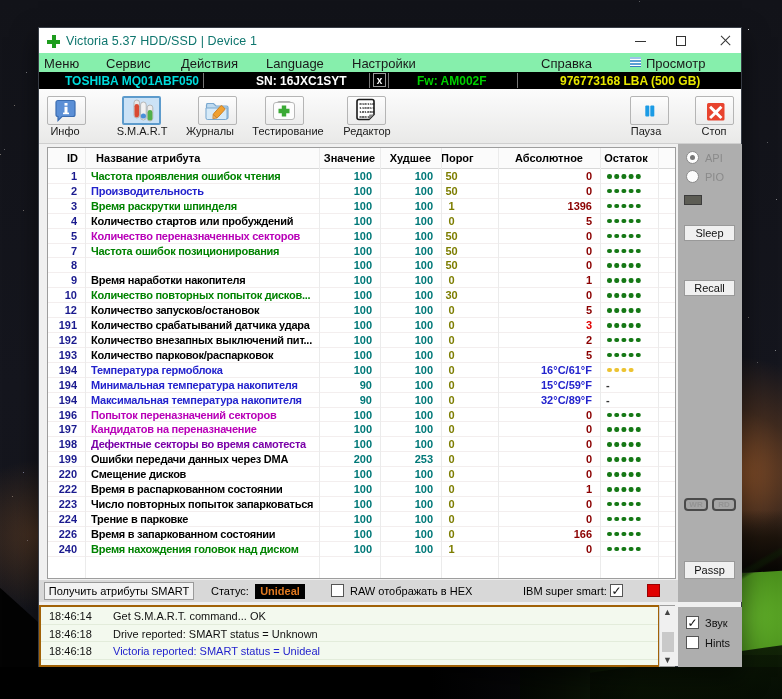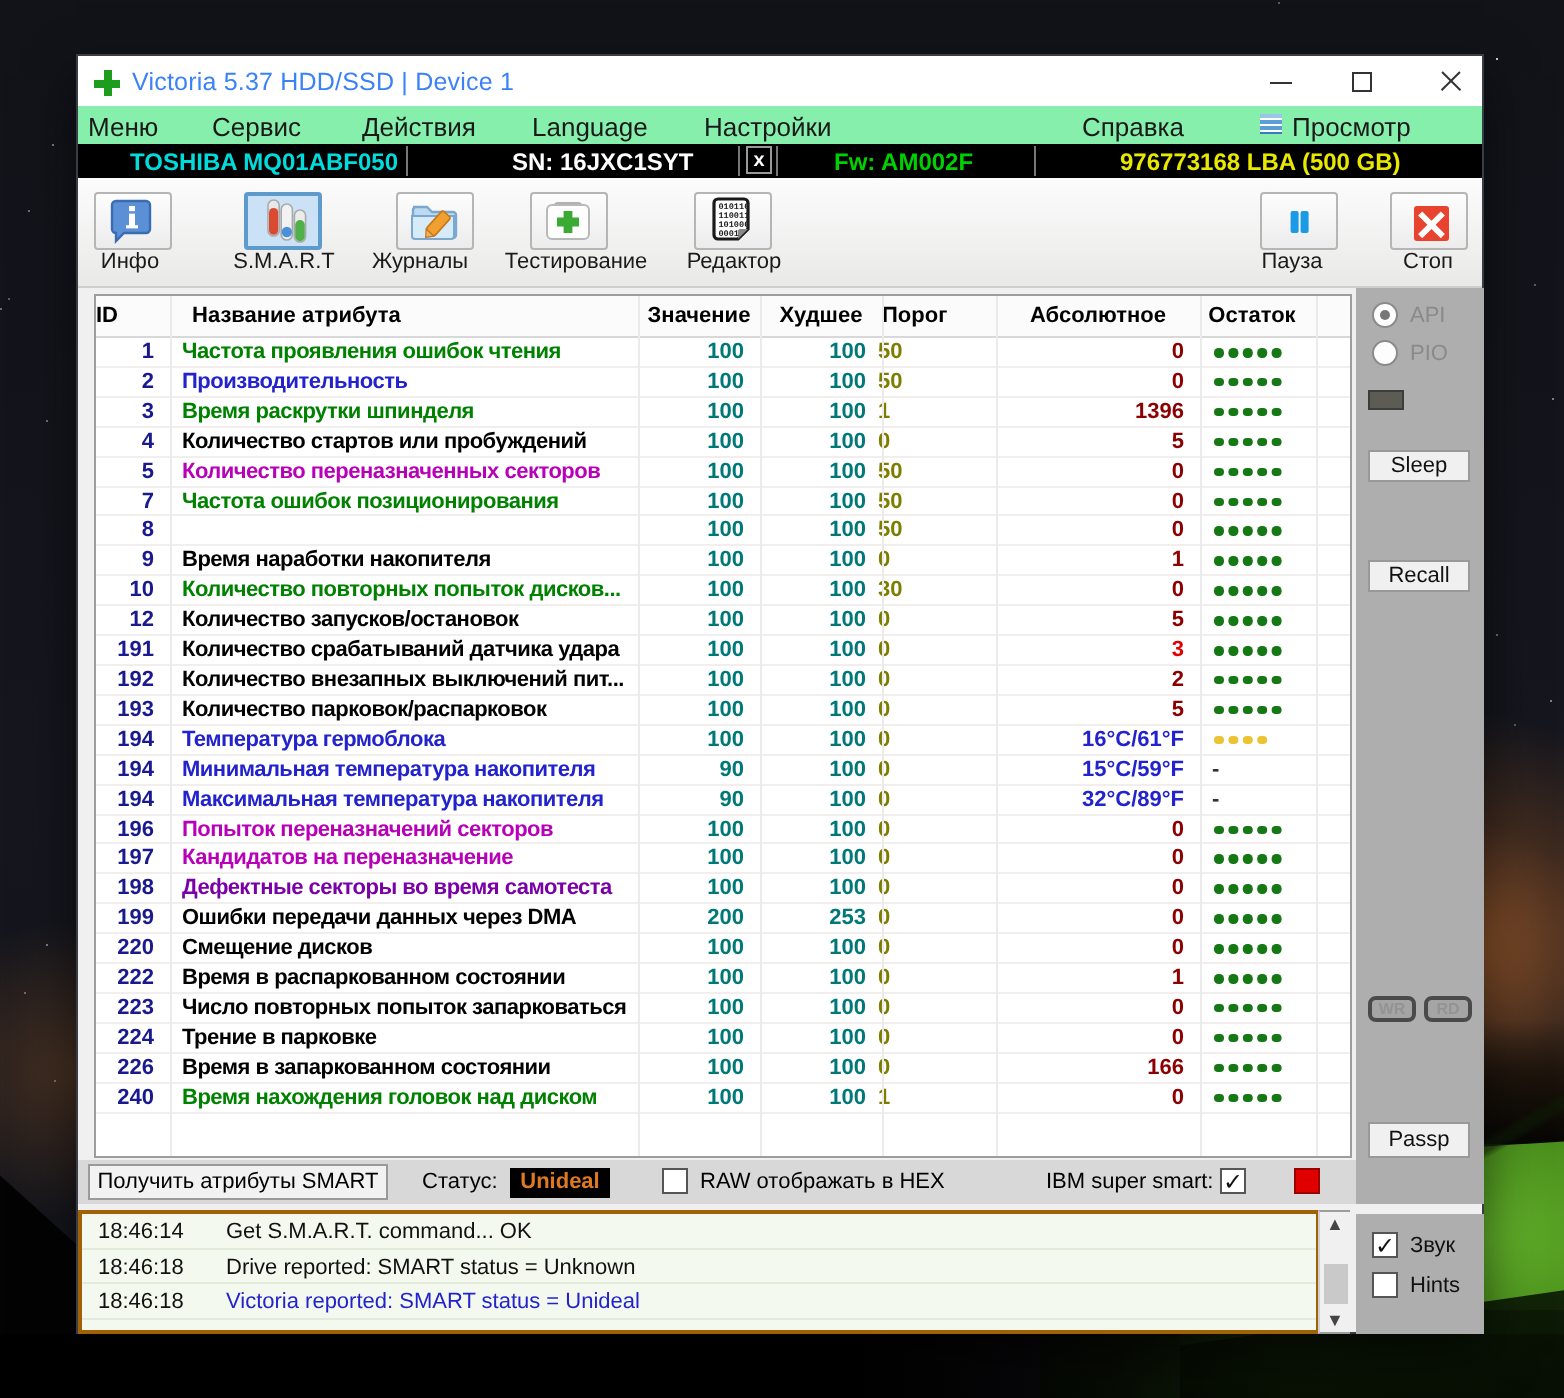--- a/index.html
+++ b/index.html
@@ -121,21 +121,21 @@
 .tent2{position:absolute;left:520px;top:655px;width:262px;height:44px;background:linear-gradient(100deg,rgba(10,22,5,.9),rgba(26,50,9,.75) 55%,rgba(12,26,5,.85));}
 .ridge{position:absolute;left:620px;top:548px;width:162px;height:100px;background:linear-gradient(150deg,transparent 47%,rgba(14,30,6,.55) 49%,rgba(14,30,6,.55) 51%,transparent 53%);}
 .tentshade{position:absolute;left:590px;top:630px;width:192px;height:69px;background:linear-gradient(180deg,rgba(14,28,6,.9),rgba(8,18,4,.95));clip-path:polygon(0 100%,0 62%,100% 22%,100% 100%);}
 .mountain{position:absolute;left:0;top:540px;width:80px;height:159px;background:#030303;clip-path:polygon(0 30%,55% 55%,100% 100%,0 100%);}
 .bottomdark{position:absolute;left:0;top:667px;width:782px;height:32px;background:linear-gradient(90deg,#000 0%,#010101 55%,rgba(0,0,0,.55) 72%,rgba(0,0,0,.2) 82%,rgba(0,0,0,.3) 100%);}
 .win{position:absolute;left:38px;top:27px;width:704px;height:640px;background:#f0f0f0;border:1px solid #383d46;box-shadow:0 10px 24px rgba(0,0,0,.55);}
 .titlebar{position:absolute;left:0;top:0;width:100%;height:25px;background:#fff;}
 .appico{position:absolute;left:8px;top:7px;width:13px;height:13px;}
 .appico:before{content:"";position:absolute;left:4.5px;top:0;width:4px;height:13px;background:#1d9c1d;}
 .appico:after{content:"";position:absolute;left:0;top:4.5px;width:13px;height:4px;background:#1d9c1d;}
-.title{position:absolute;left:27px;top:6px;font-size:12.5px;color:#3b82f6;letter-spacing:0.1px;}
+.title{position:absolute;left:27px;top:6px;font-size:12.5px;color:#0f766e;letter-spacing:0.1px;}
 .wmin{position:absolute;left:596px;top:13px;width:11px;height:1px;background:#333;}
 .wmax{position:absolute;left:637px;top:8px;width:10px;height:10px;border:1px solid #333;}
 .wclose{position:absolute;left:681px;top:7px;width:11px;height:11px;}
 .wclose:before,.wclose:after{content:"";position:absolute;left:-1px;top:5px;width:13px;height:1.4px;background:#333;}
 .wclose:before{transform:rotate(45deg);}.wclose:after{transform:rotate(-45deg);}
 .menubar{position:absolute;left:0;top:25px;width:100%;height:19px;background:#86efac;font-size:13px;color:#1a1a1a;}
 .menubar span{position:absolute;top:3px;}
 .devbar{position:absolute;left:0;top:44px;width:100%;height:17px;background:#000;font-size:12px;font-weight:bold;}
 .devbar .dv{position:absolute;top:1px;height:15px;width:1px;background:#777;}
 .devbar span{position:absolute;top:2px;}
@@ -149,21 +149,21 @@
 .table{position:absolute;left:8px;top:119px;width:629px;height:432px;background:#fff;border:1px solid #9d9d9d;font-size:11px;font-weight:bold;}
 .thead{position:absolute;left:0;top:0;width:100%;height:21px;background:#fbfbfb;border-bottom:1px solid #d8d8d8;color:#000;}
 .hd{position:absolute;top:4px;}
 .tbody{position:absolute;left:0;top:21px;width:100%;}
 .tr{position:relative;height:14.92px;border-bottom:1px solid #f3eeee;}
 .c0,.c1,.c2,.c3,.c4,.c5,.c6{position:absolute;top:1px;white-space:nowrap;overflow:hidden;}
 .c0{left:0;width:29px;text-align:right;color:#1a1a8e;}
 .c1{left:43px;width:227px;letter-spacing:-0.25px;text-overflow:ellipsis;}
 .c2{left:271px;width:53px;text-align:right;color:#007878;}
 .c3{left:332px;width:53px;text-align:right;color:#007878;}
-.c4{left:391px;width:49px;text-align:left;color:#7d7d00;}
+.c4{left:379px;width:49px;text-align:center;color:#7d7d00;}
 .c5{left:450px;width:94px;text-align:right;}
 .c6{left:558px;width:70px;height:14px;overflow:visible;}
 .vline{position:absolute;top:0;width:1px;height:430px;background:#ebebeb;}
 .dot{position:absolute;left:1px;top:4px;width:4.5px;height:4.5px;border-radius:50%;}
 .dg5{background:#157815;box-shadow:7.2px 0 0 #157815,14.4px 0 0 #157815,21.6px 0 0 #157815,28.8px 0 0 #157815;}
 .dy4{background:#ecc332;box-shadow:7.2px 0 0 #ecc332,14.4px 0 0 #ecc332,21.6px 0 0 #ecc332;}
 .dd{color:#333;font-size:11px;}
 .statusbar{position:absolute;left:0;top:552px;width:639px;height:22px;background:#d8d8d8;font-size:11px;color:#000;}
 .getbtn{position:absolute;left:5px;top:2px;width:150px;height:18px;background:#f2f2f2;border:1px solid #9a9a9a;text-align:center;line-height:17px;}
 .unideal{position:absolute;left:216px;top:4px;width:50px;height:15px;background:#000;color:#e07820;font-weight:bold;text-align:center;line-height:15px;}
@@ -295,21 +295,21 @@
       <span style="position:absolute;left:27px;top:27px;color:#8a8a8a;">PIO</span>
       <div style="position:absolute;left:6px;top:51px;width:18px;height:10px;background:#5c5c54;border:1px solid #3c3c3c;"></div>
       <div class="sbtn" style="top:81px;">Sleep</div>
       <div class="sbtn" style="top:136px;">Recall</div>
       <div class="wrrd" style="left:6px;">WR</div>
       <div class="wrrd" style="left:34px;">RD</div>
       <div class="sbtn" style="top:417px;height:18px;line-height:17px;">Passp</div>
     </div>
     <div class="table">
       <div class="thead">
-        <div class="hd" style="left:0;width:30px;text-align:left;">ID</div>
+        <div class="hd" style="left:0;width:30px;text-align:right;">ID</div>
         <div class="hd" style="left:48px;">Название атрибута</div>
         <div class="hd" style="left:271px;width:61px;text-align:center;">Значение</div>
         <div class="hd" style="left:332px;width:61px;text-align:center;">Худшее</div>
         <div class="hd" style="left:393px;width:57px;text-align:left;">Порог</div>
         <div class="hd" style="left:450px;width:102px;text-align:center;">Абсолютное</div>
         <div class="hd" style="left:552px;width:52px;text-align:center;">Остаток</div>
       </div>
       <div class="tbody">
 <div class="tr">
             <div class="c0">1</div>

